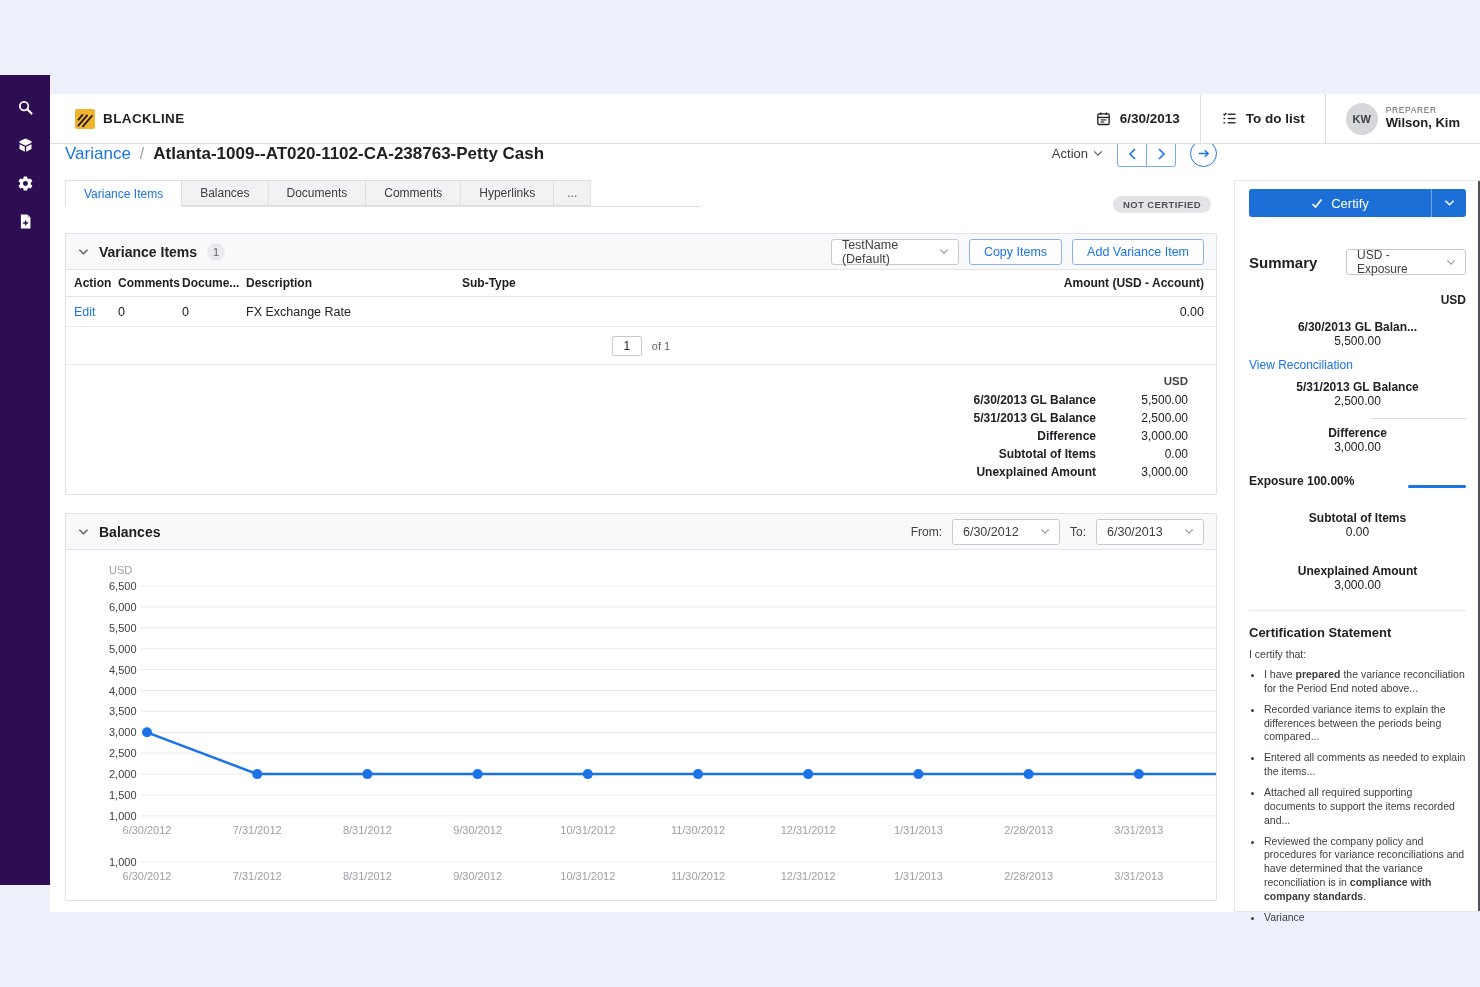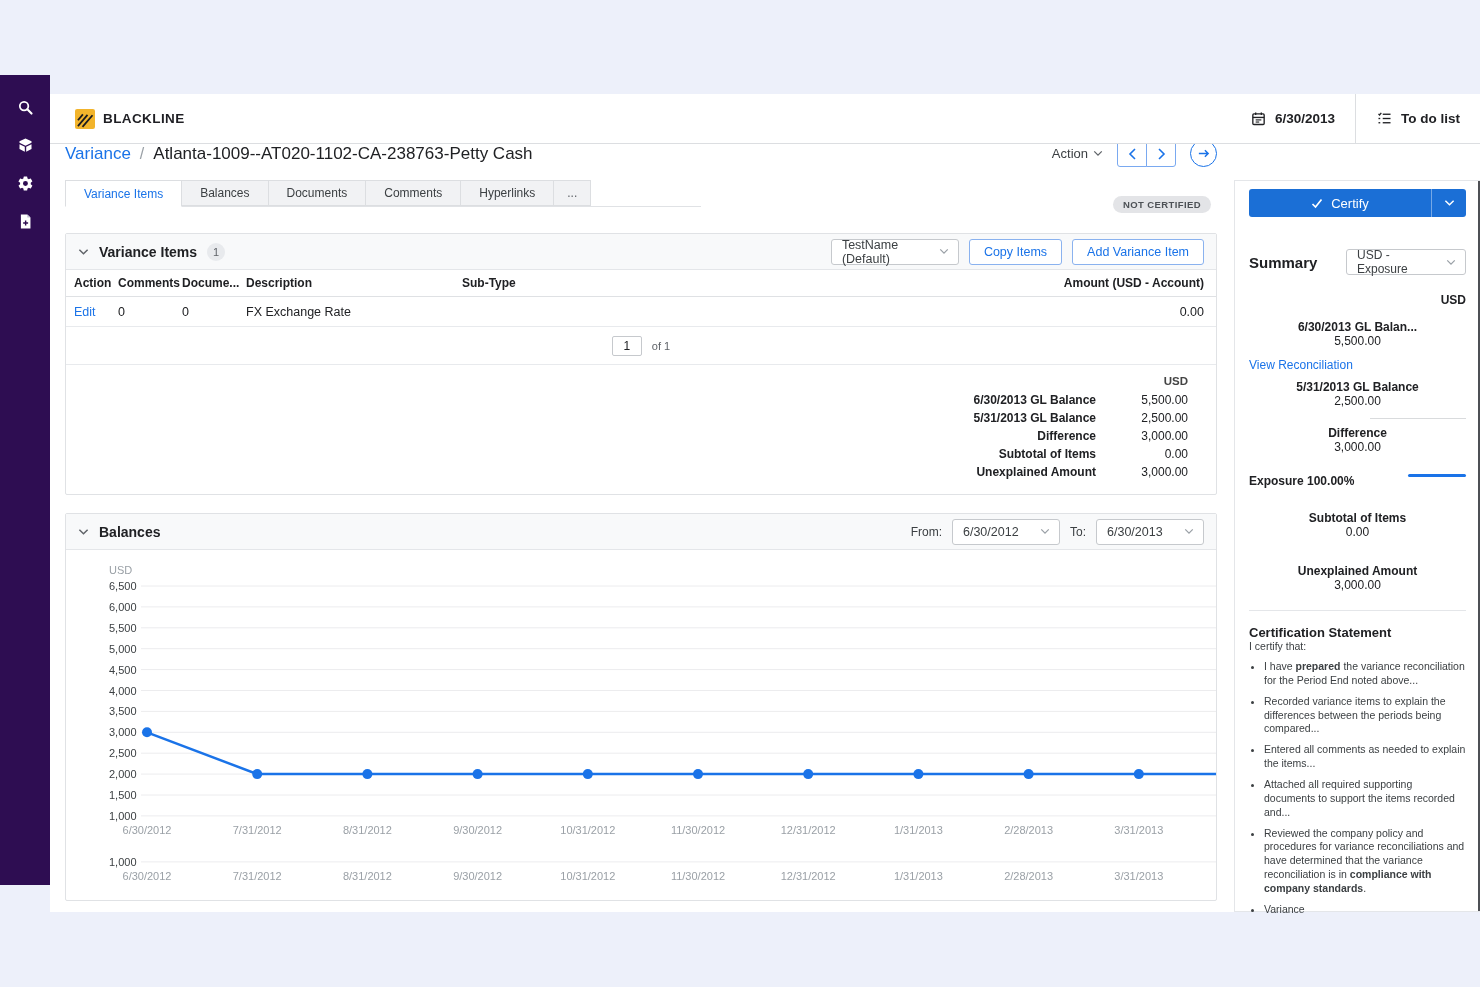--- a/index.html
+++ b/index.html
@@ -25,21 +25,21 @@
   .user-role { font-size: 8.5px; font-weight: 400; letter-spacing: .6px; color: #5f6368; }
   .user-name { font-size: 13px; font-weight: 700; color: #202124; }
 
   
   .main-bg { position: absolute; left: 50px; top: 125px; right: 0; height: 787px; background: #fff; }
   .content { position: absolute; left: 65px; top: 125px; width: 1152px; z-index: 2; }
 
   .crumb-row { margin-top: 15px; display: flex; align-items: center; }
   .crumb-section { font-size: 17px; color: #1a73e8; cursor: pointer; }
   .crumb-sep { font-size: 16px; color: #9aa0a6; margin: 0 9px; }
-  .crumb-title { font-size: 17px; color: #202124; }
+  .crumb-title { font-size: 17px; color: #202124; font-weight: bold; }
   .crumb-actions { margin-left: auto; display: flex; align-items: center; gap: 14px; }
   .action-dd { display: flex; align-items: center; gap: 5px; font-size: 13px; color: #3c4043; cursor: pointer; }
   .chev-sm { width: 10px; height: 7px; color: #5f6368; }
   .pager { display: flex; }
   .pager-btn { width: 30px; height: 26px; border: 1px solid #7aa9f0; background: #fff; display: flex; align-items: center; justify-content: center; color: #1a73e8; cursor: pointer; }
   .pager-btn.prev { border-radius: 3px 0 0 3px; }
   .pager-btn.next { border-radius: 0 3px 3px 0; margin-left: -1px; }
   .pager-btn svg { width: 9px; height: 12px; }
   .circle-btn { width: 27px; height: 27px; border-radius: 50%; border: 1.5px solid #1a73e8; background: #fff; display: flex; align-items: center; justify-content: center; color: #1a73e8; cursor: pointer; }
   .circle-btn svg { width: 13px; height: 13px; }
@@ -107,28 +107,28 @@
   .certify-caret svg { width: 11px; height: 8px; }
   .sum-head { margin-top: 32px; display: flex; align-items: center; justify-content: space-between; }
   .sum-title { font-size: 15px; font-weight: 700; color: #202124; }
   .sum-select { width: 120px; font-size: 12px; }
   .cur-row { margin-top: 18px; text-align: right; font-size: 12px; font-weight: 700; color: #202124; }
   .prow { display: flex; justify-content: space-between; align-items: center; margin-top: 13px; font-size: 12px; color: #202124; flex-direction: column; }
   .plab { font-weight: 700; }
   .plink { display: inline-block; margin-top: 10px; font-size: 12px; color: #1a73e8; cursor: pointer; }
   .pdivider-sm { margin-top: 10px; margin-left: auto; width: 96px; border-top: 1px solid #d9dbdd; }
   .prow.tight { margin-top: 7px; }
-  .exposure { margin-top: 20px; display: flex; align-items: flex-start; gap: 44px; }
+  .exposure { margin-top: 20px; display: flex; align-items: flex-end; gap: 44px; }
   .exposure-label { font-size: 12px; font-weight: 700; color: #202124; white-space: nowrap; }
   .exposure-bar { flex: 1; height: 3px; background: #1a73e8; border-radius: 2px; margin-left: 10px; }
   .prow.sp1 { margin-top: 23px; }
   .prow.sp2 { margin-top: 25px; }
   .pdivider { margin-top: 18px; border-top: 1px solid #e4e6e9; }
   .cert-heading { margin-top: 14px; font-size: 13px; font-weight: 700; color: #202124; }
-  .cert-intro { font-size: 10.5px; color: #3c4043; }
+  .cert-intro { margin-top: 8px; font-size: 10.5px; color: #3c4043; }
   .cert-list { margin-top: 8px; padding-left: 15px; list-style: disc; }
   .cert-list li { font-size: 10.5px; color: #3c4043; line-height: 1.32; margin-bottom: 7px; }
 </style>
 </head>
 <body>
 
 <div class="page">
 
   <div class="sidebar">
       <div class="rail-icon">
@@ -185,20 +185,27 @@
       <div class="top-item">
         <svg viewBox="0 0 24 24" fill="none" stroke="#202124" stroke-width="1.9">
           <path d="M3.5 5.5 5 7l2.5-3"></path>
             <line x1="9.5" y1="6" x2="20.5" y2="6"></line>
           <line x1="3.5" y1="12" x2="6" y2="12"></line>
             <line x1="9.5" y1="12" x2="20.5" y2="12"></line>
           <line x1="3.5" y1="18" x2="6" y2="18"></line>
             <line x1="9.5" y1="18" x2="20.5" y2="18"></line>
         </svg>
         <span>To do list</span>
+      </div>
+      <div class="top-item">
+        <div class="avatar">KW</div>
+        <div class="user-meta">
+          <span class="user-role">PREPARER</span>
+          <span class="user-name">Wilson, Kim</span>
+        </div>
       </div>
     </div>
   </div>
 
   <div class="main-bg"></div>
 
   <div class="content">
 
     <div class="crumb-row">
       <span class="crumb-section">Variance</span>

